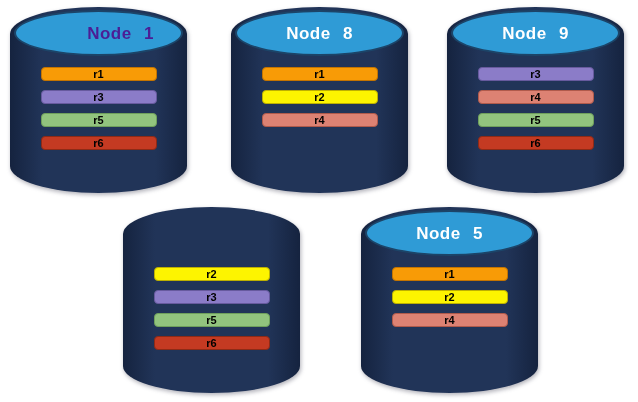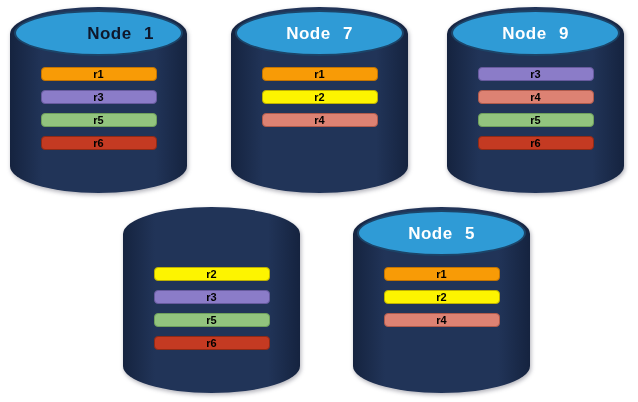--- a/index.html
+++ b/index.html
@@ -72,40 +72,40 @@
     color: #000000;
     line-height: 1;
   }
 </style>
 </head>
 <body>
 
 <div class="stage" style="width: 638px; height: 402px; background: rgb(255, 255, 255); --top-fill: #2f9bd6; --top-border: #1c4468;">
     <div class="node" style="left: 10px; top: 7px;">
     <div class="cyl-top">
-      <span class="node-label" style="color: #0f172a; margin-left: 44px;">Node 1</span>
+      <span class="node-label" style="color: #4c1d95; margin-left: 44px;">Node 1</span>
     </div>
     <div class="bars">
         <div class="bar" style="background: rgb(248, 155, 6); border-color: rgb(196, 116, 0);">
           <span style="color: rgb(0, 0, 0);">r1</span>
         </div>
         <div class="bar" style="background: rgb(139, 124, 200); border-color: rgb(103, 90, 158);">
           <span style="color: rgb(0, 0, 0);">r3</span>
         </div>
         <div class="bar" style="background: rgb(146, 196, 126); border-color: rgb(111, 160, 92);">
           <span style="color: rgb(0, 0, 0);">r5</span>
         </div>
         <div class="bar" style="background: rgb(196, 58, 34); border-color: rgb(142, 42, 22);">
           <span style="color: rgb(0, 0, 0);">r6</span>
         </div>
       </div>
   </div>
     <div class="node" style="left: 231px; top: 7px;">
     <div class="cyl-top">
-      <span class="node-label" style="color: rgb(255, 255, 255);">Node 7</span>
+      <span class="node-label" style="color: rgb(255, 255, 255);">Node 8</span>
     </div>
     <div class="bars">
         <div class="bar" style="background: rgb(248, 155, 6); border-color: rgb(196, 116, 0);">
           <span style="color: rgb(0, 0, 0);">r1</span>
         </div>
         <div class="bar" style="background: rgb(253, 244, 0); border-color: rgb(189, 176, 0);">
           <span style="color: rgb(0, 0, 0);">r2</span>
         </div>
         <div class="bar" style="background: rgb(221, 130, 115); border-color: rgb(176, 90, 75);">
           <span style="color: rgb(0, 0, 0);">r4</span>
@@ -140,21 +140,21 @@
           <span style="color: rgb(0, 0, 0);">r3</span>
         </div>
         <div class="bar" style="background: rgb(146, 196, 126); border-color: rgb(111, 160, 92);">
           <span style="color: rgb(0, 0, 0);">r5</span>
         </div>
         <div class="bar" style="background: rgb(196, 58, 34); border-color: rgb(142, 42, 22);">
           <span style="color: rgb(0, 0, 0);">r6</span>
         </div>
       </div>
   </div>
-    <div class="node" style="left: 353px; top: 207px;">
+    <div class="node" style="left: 361px; top: 207px;">
     <div class="cyl-top">
       <span class="node-label" style="color: rgb(255, 255, 255);">Node 5</span>
     </div>
     <div class="bars">
         <div class="bar" style="background: rgb(248, 155, 6); border-color: rgb(196, 116, 0);">
           <span style="color: rgb(0, 0, 0);">r1</span>
         </div>
         <div class="bar" style="background: rgb(253, 244, 0); border-color: rgb(189, 176, 0);">
           <span style="color: rgb(0, 0, 0);">r2</span>
         </div>

